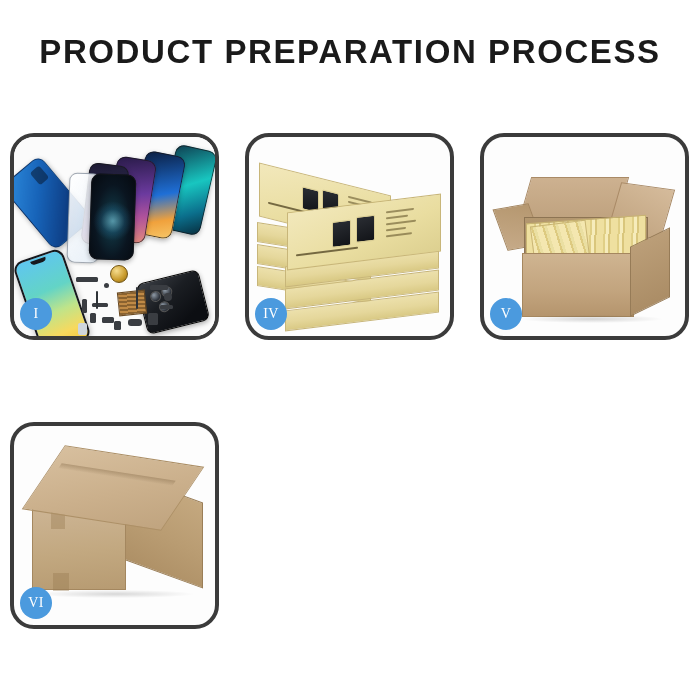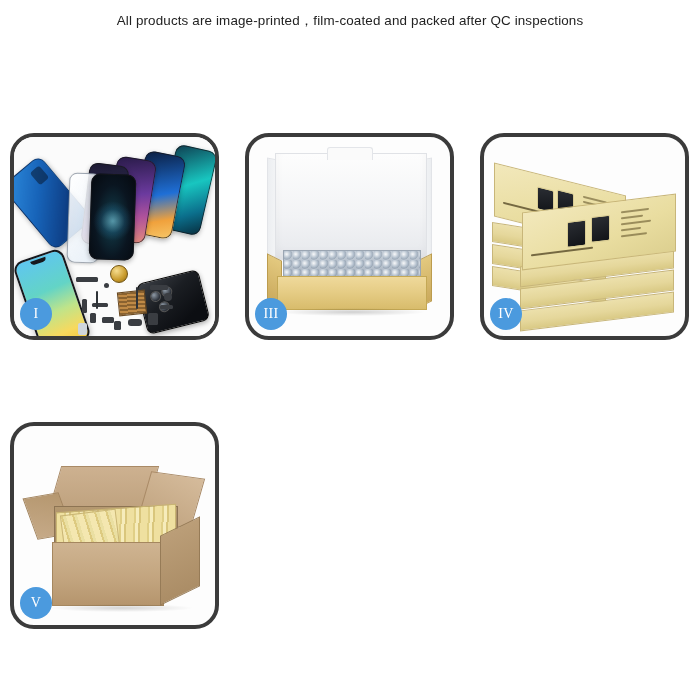--- a/index.html
+++ b/index.html
@@ -363,21 +363,21 @@
   }
   .c6-shadow {
     position:absolute; left:6px; bottom:8px; width:155px; height:8px;
     background: radial-gradient(ellipse at center, rgba(0,0,0,0.15), rgba(0,0,0,0) 72%);
   }
 </style>
 </head>
 <body>
 
 <div id="header">
-  <p id="page-subtitle">All products are image-printed，film-coated and packed after QC inspections</p>
+  <h1 id="page-title">PRODUCT PREPARATION PROCESS</h1>
 </div>
 
 <div id="panel-grid">
 
   <div class="panel">
     <div class="panel-stage">
       <div class="p1-bg"></div>
 
       <div class="backcover">
         <div class="cam"></div>
@@ -420,34 +420,20 @@
         <div class="part" style="left:30px; top:14px; width:5px;  height:5px; border-radius:50%;"></div>
         <div class="flex-cable" style="left:22px; top:22px; width:2px; height:18px;"></div>
         <div class="flex-cable" style="left:62px; top:18px; width:2px; height:22px;"></div>
         <div class="part" style="left:4px; top:54px; width:9px; height:12px; border-radius:2px; background:#cfd6dd;"></div>
       </div>
     </div>
     <div class="step-badge">I</div>
   </div>
 
 
-  <div class="panel">
-    <div class="panel-stage">
-      <div class="b3-lid-left"></div>
-      <div class="b3-lid-right"></div>
-      <div class="b3-lid-back"></div>
-      <div class="b3-lid-tab"></div>
-      <div class="b3-side-l"></div>
-      <div class="b3-side-r"></div>
-      <div class="b3-inner-bubble"></div>
-      <div class="b3-front"></div>
-      <div class="b3-shadow"></div>
-    </div>
-    <div class="step-badge">III</div>
-  </div>
 
   <div class="panel">
     <div class="panel-stage">
       <div class="stack">
 
         <div class="kbox" style="left:0px;   top:66px;  width:112px; height:18px; transform: skewY(9deg);"></div>
         <div class="kbox" style="left:0px;   top:88px;  width:112px; height:18px; transform: skewY(9deg);"></div>
         <div class="kbox" style="left:0px;   top:110px; width:112px; height:18px; transform: skewY(9deg);"></div>
 
         <div class="kbox" style="left:28px;  top:92px;  width:152px; height:19px; transform: skewY(-7deg);"></div>
@@ -493,14 +479,29 @@
         <div class="c5-goods"></div>
         <div class="c5-goods2"></div>
         <div class="c5-front"></div>
         <div class="c5-side"></div>
         <div class="c5-shadow"></div>
       </div>
     </div>
     <div class="step-badge">V</div>
   </div>
 
+  <div class="panel">
+    <div class="panel-stage">
+      <div class="c6">
+        <div class="c6-right"></div>
+        <div class="c6-front">
+          <div class="c6-tape" style="left:18px; top:-2px; width:14px; height:24px;"></div>
+          <div class="c6-tape" style="left:20px; bottom:-2px; width:16px; height:18px;"></div>
+        </div>
+        <div class="c6-top"></div>
+        <div class="c6-seam"></div>
+        <div class="c6-shadow"></div>
+      </div>
+    </div>
+    <div class="step-badge">VI</div>
+  </div>
 
 </div>
 
 </body></html>

